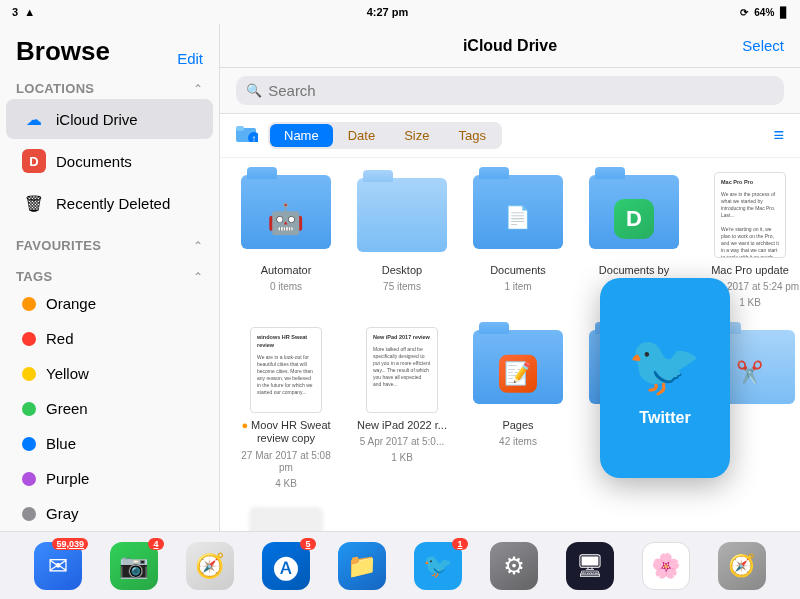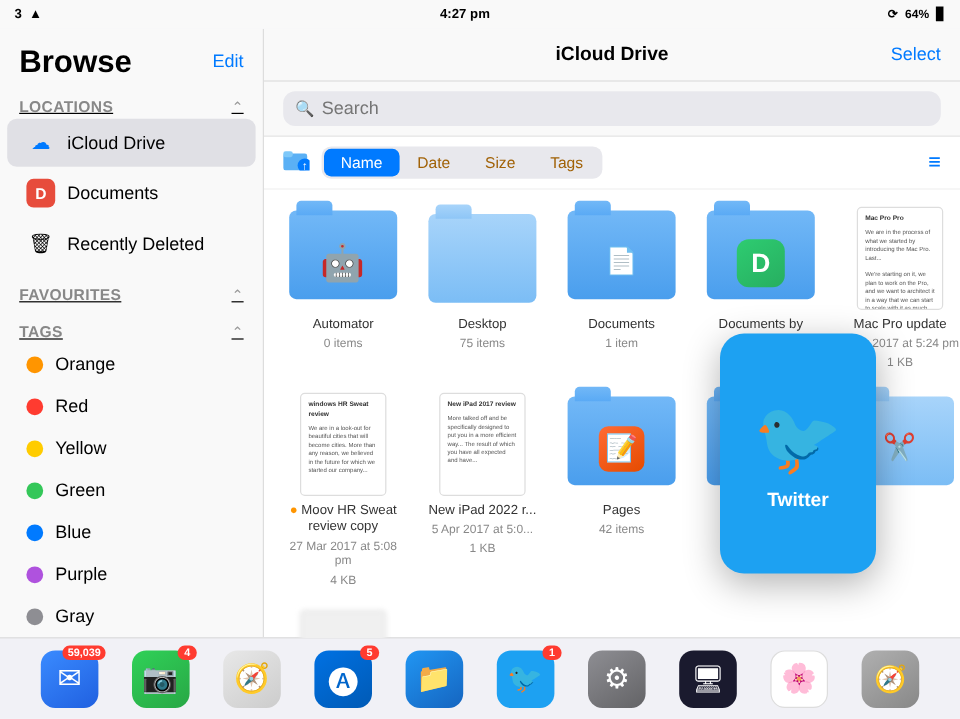--- a/index.html
+++ b/index.html
@@ -41,39 +41,38 @@
       border-right: 1px solid #ddd;
       display: flex;
       flex-direction: column;
       overflow-y: auto;
       flex-shrink: 0;
     }
 
     .sidebar-header {
       display: flex;
       justify-content: space-between;
-      align-items: center;
+      align-items: flex-end;
       padding: 12px 16px 8px;
     }
     .sidebar-title {
       font-size: 26px;
       font-weight: 700;
       color: #000;
     }
     .sidebar-edit {
       font-size: 15px;
       color: #007aff;
     }
 
     .sidebar-section-header {
       display: flex;
       justify-content: space-between;
       align-items: center;
       padding: 6px 16px 2px;
-      text-decoration: underline;
     }
     .sidebar-section-label {
       font-size: 13px;
       font-weight: 600;
       color: #888;
       text-transform: uppercase;
       letter-spacing: 0.3px;
     }
     .sidebar-chevron {
       font-size: 12px;
@@ -368,20 +367,21 @@
       top: -4px;
       right: -6px;
       background: #ff3b30;
       color: white;
       font-size: 9px;
       font-weight: 700;
       border-radius: 10px;
       padding: 1px 4px;
       min-width: 16px;
       text-align: center;
+      text-decoration: underline;
     }
 
     
     .icon-mail { background: linear-gradient(145deg, #3a8bff, #2060e0); }
     .icon-facetime { background: linear-gradient(145deg, #30d158, #28a745); }
     .icon-safari { background: linear-gradient(145deg, #e8e8e8, #ccc); }
     .icon-appstore { background: linear-gradient(145deg, #0071e3, #005ab5); }
     .icon-files { background: linear-gradient(145deg, #2196f3, #1565c0); }
     .icon-twitter-dock { background: #1da1f2; }
     .icon-settings { background: linear-gradient(145deg, #8e8e93, #636366); }

